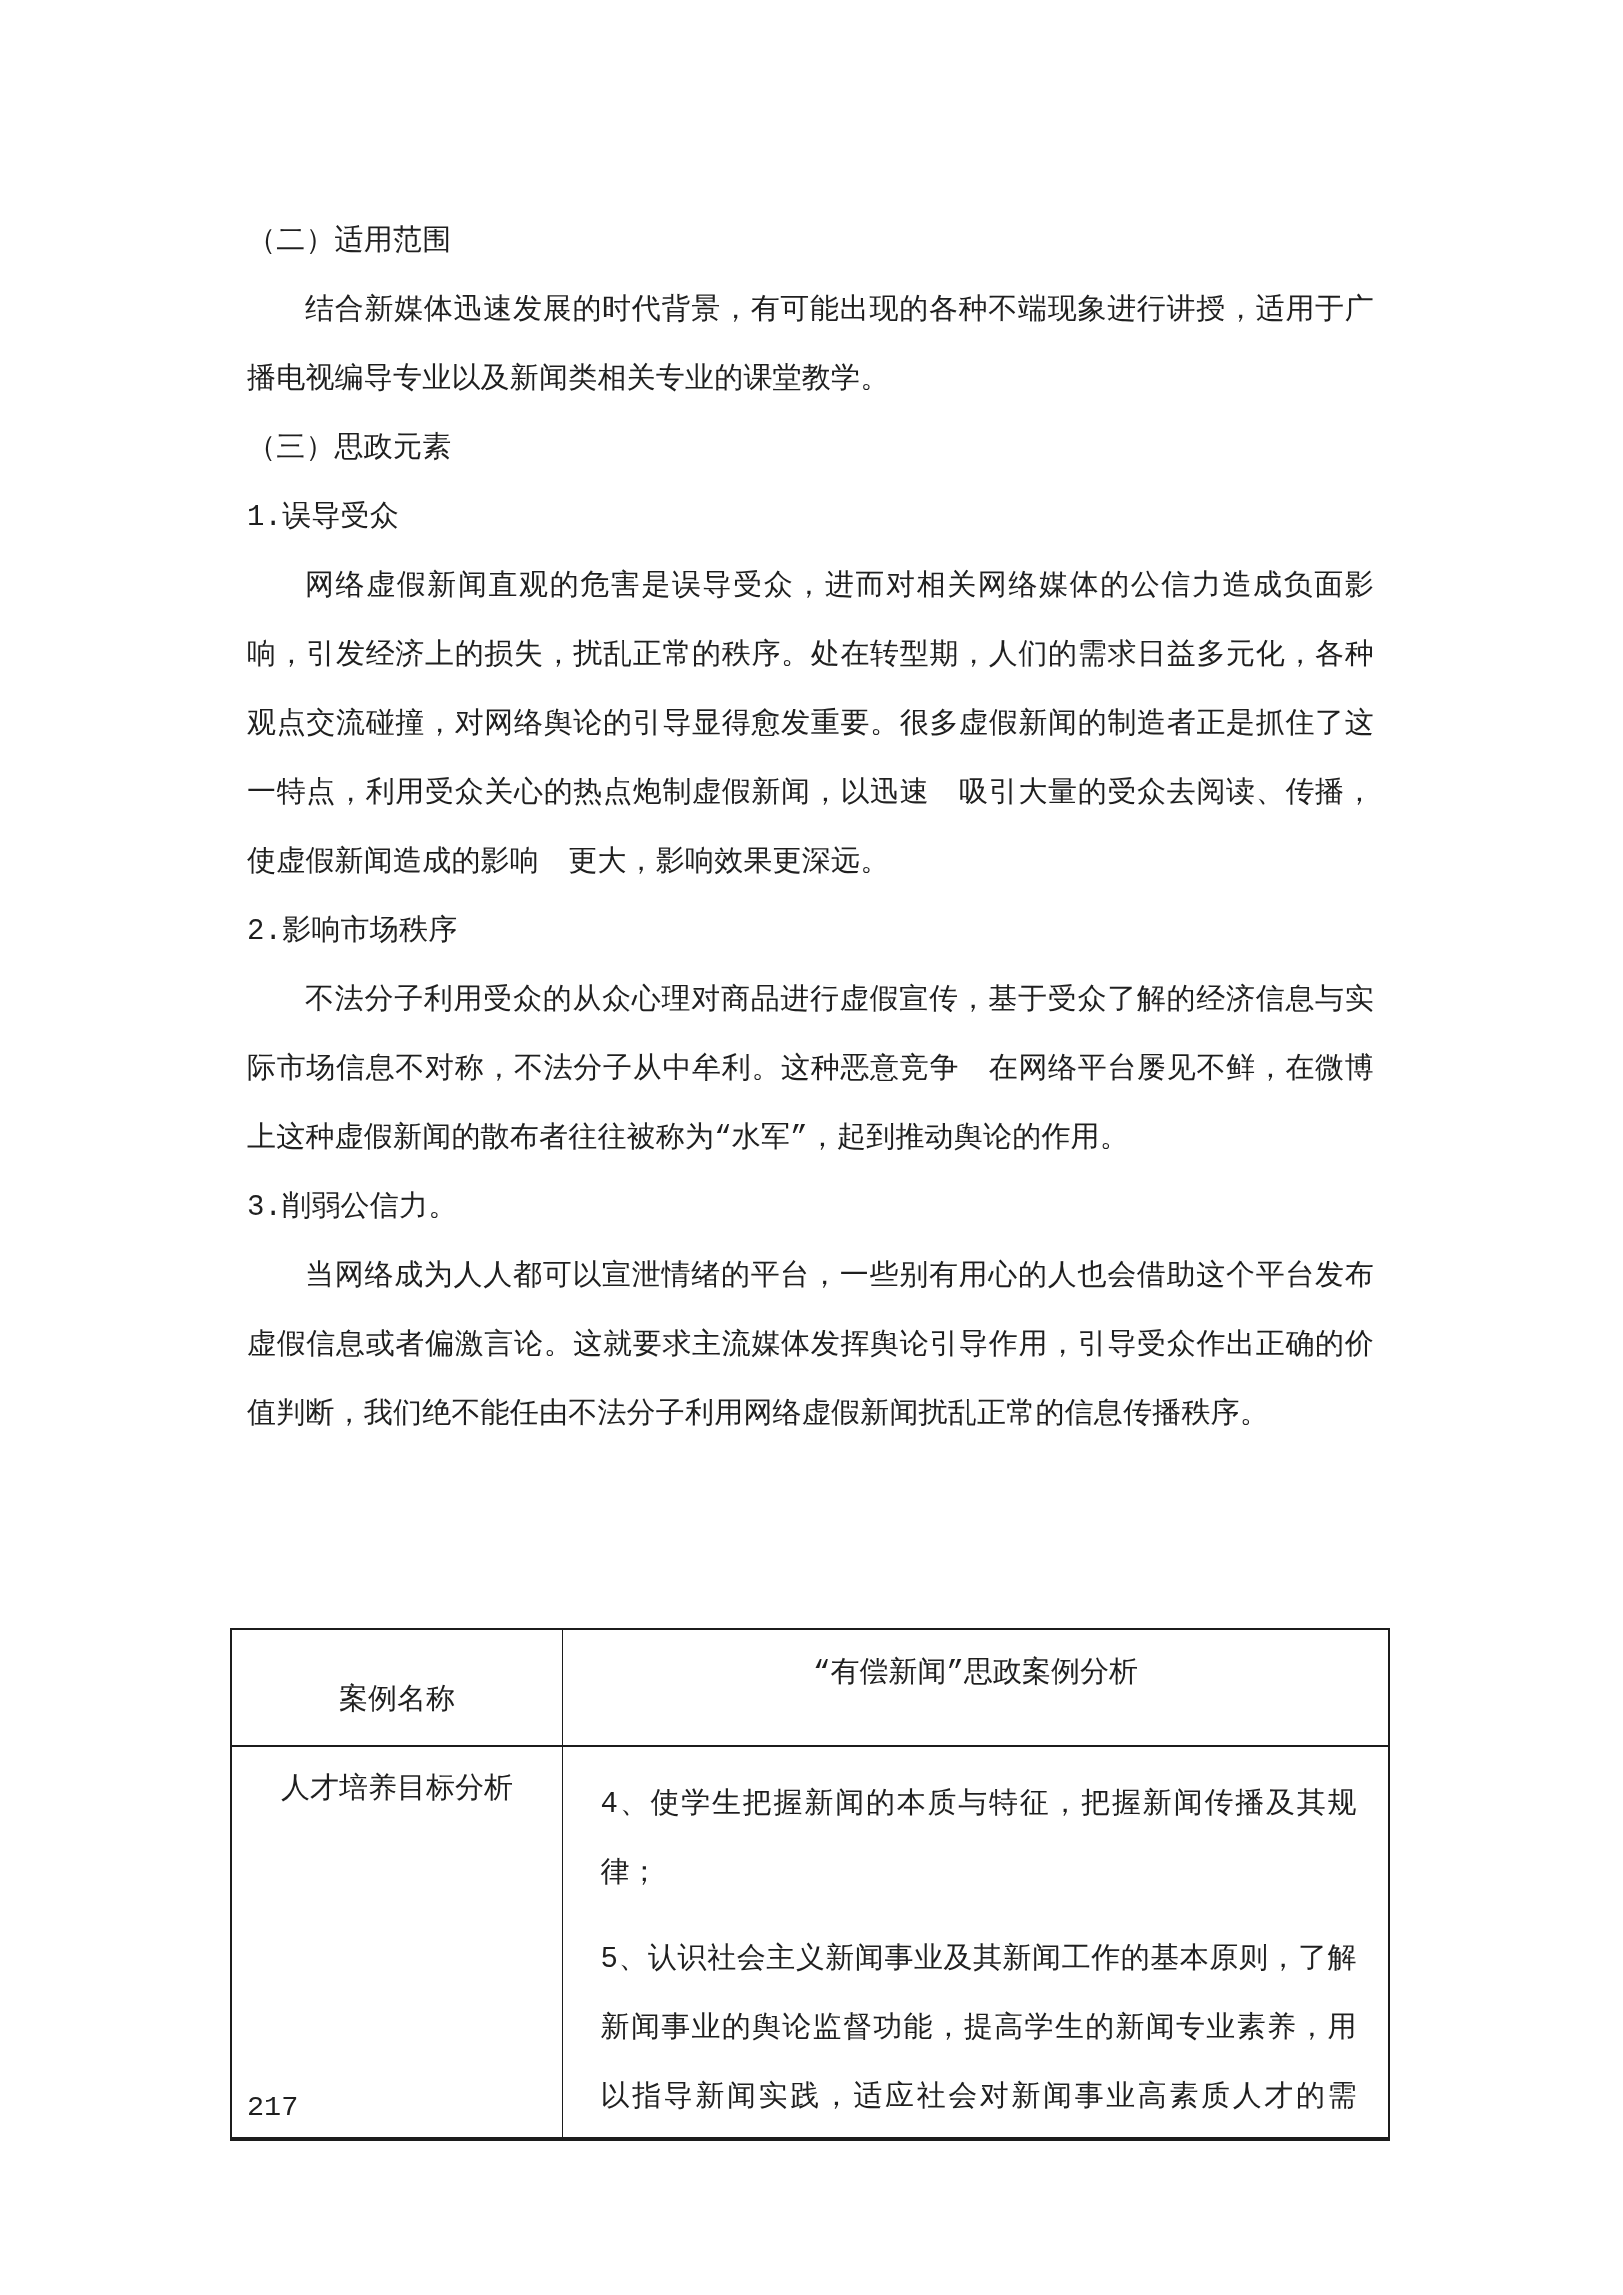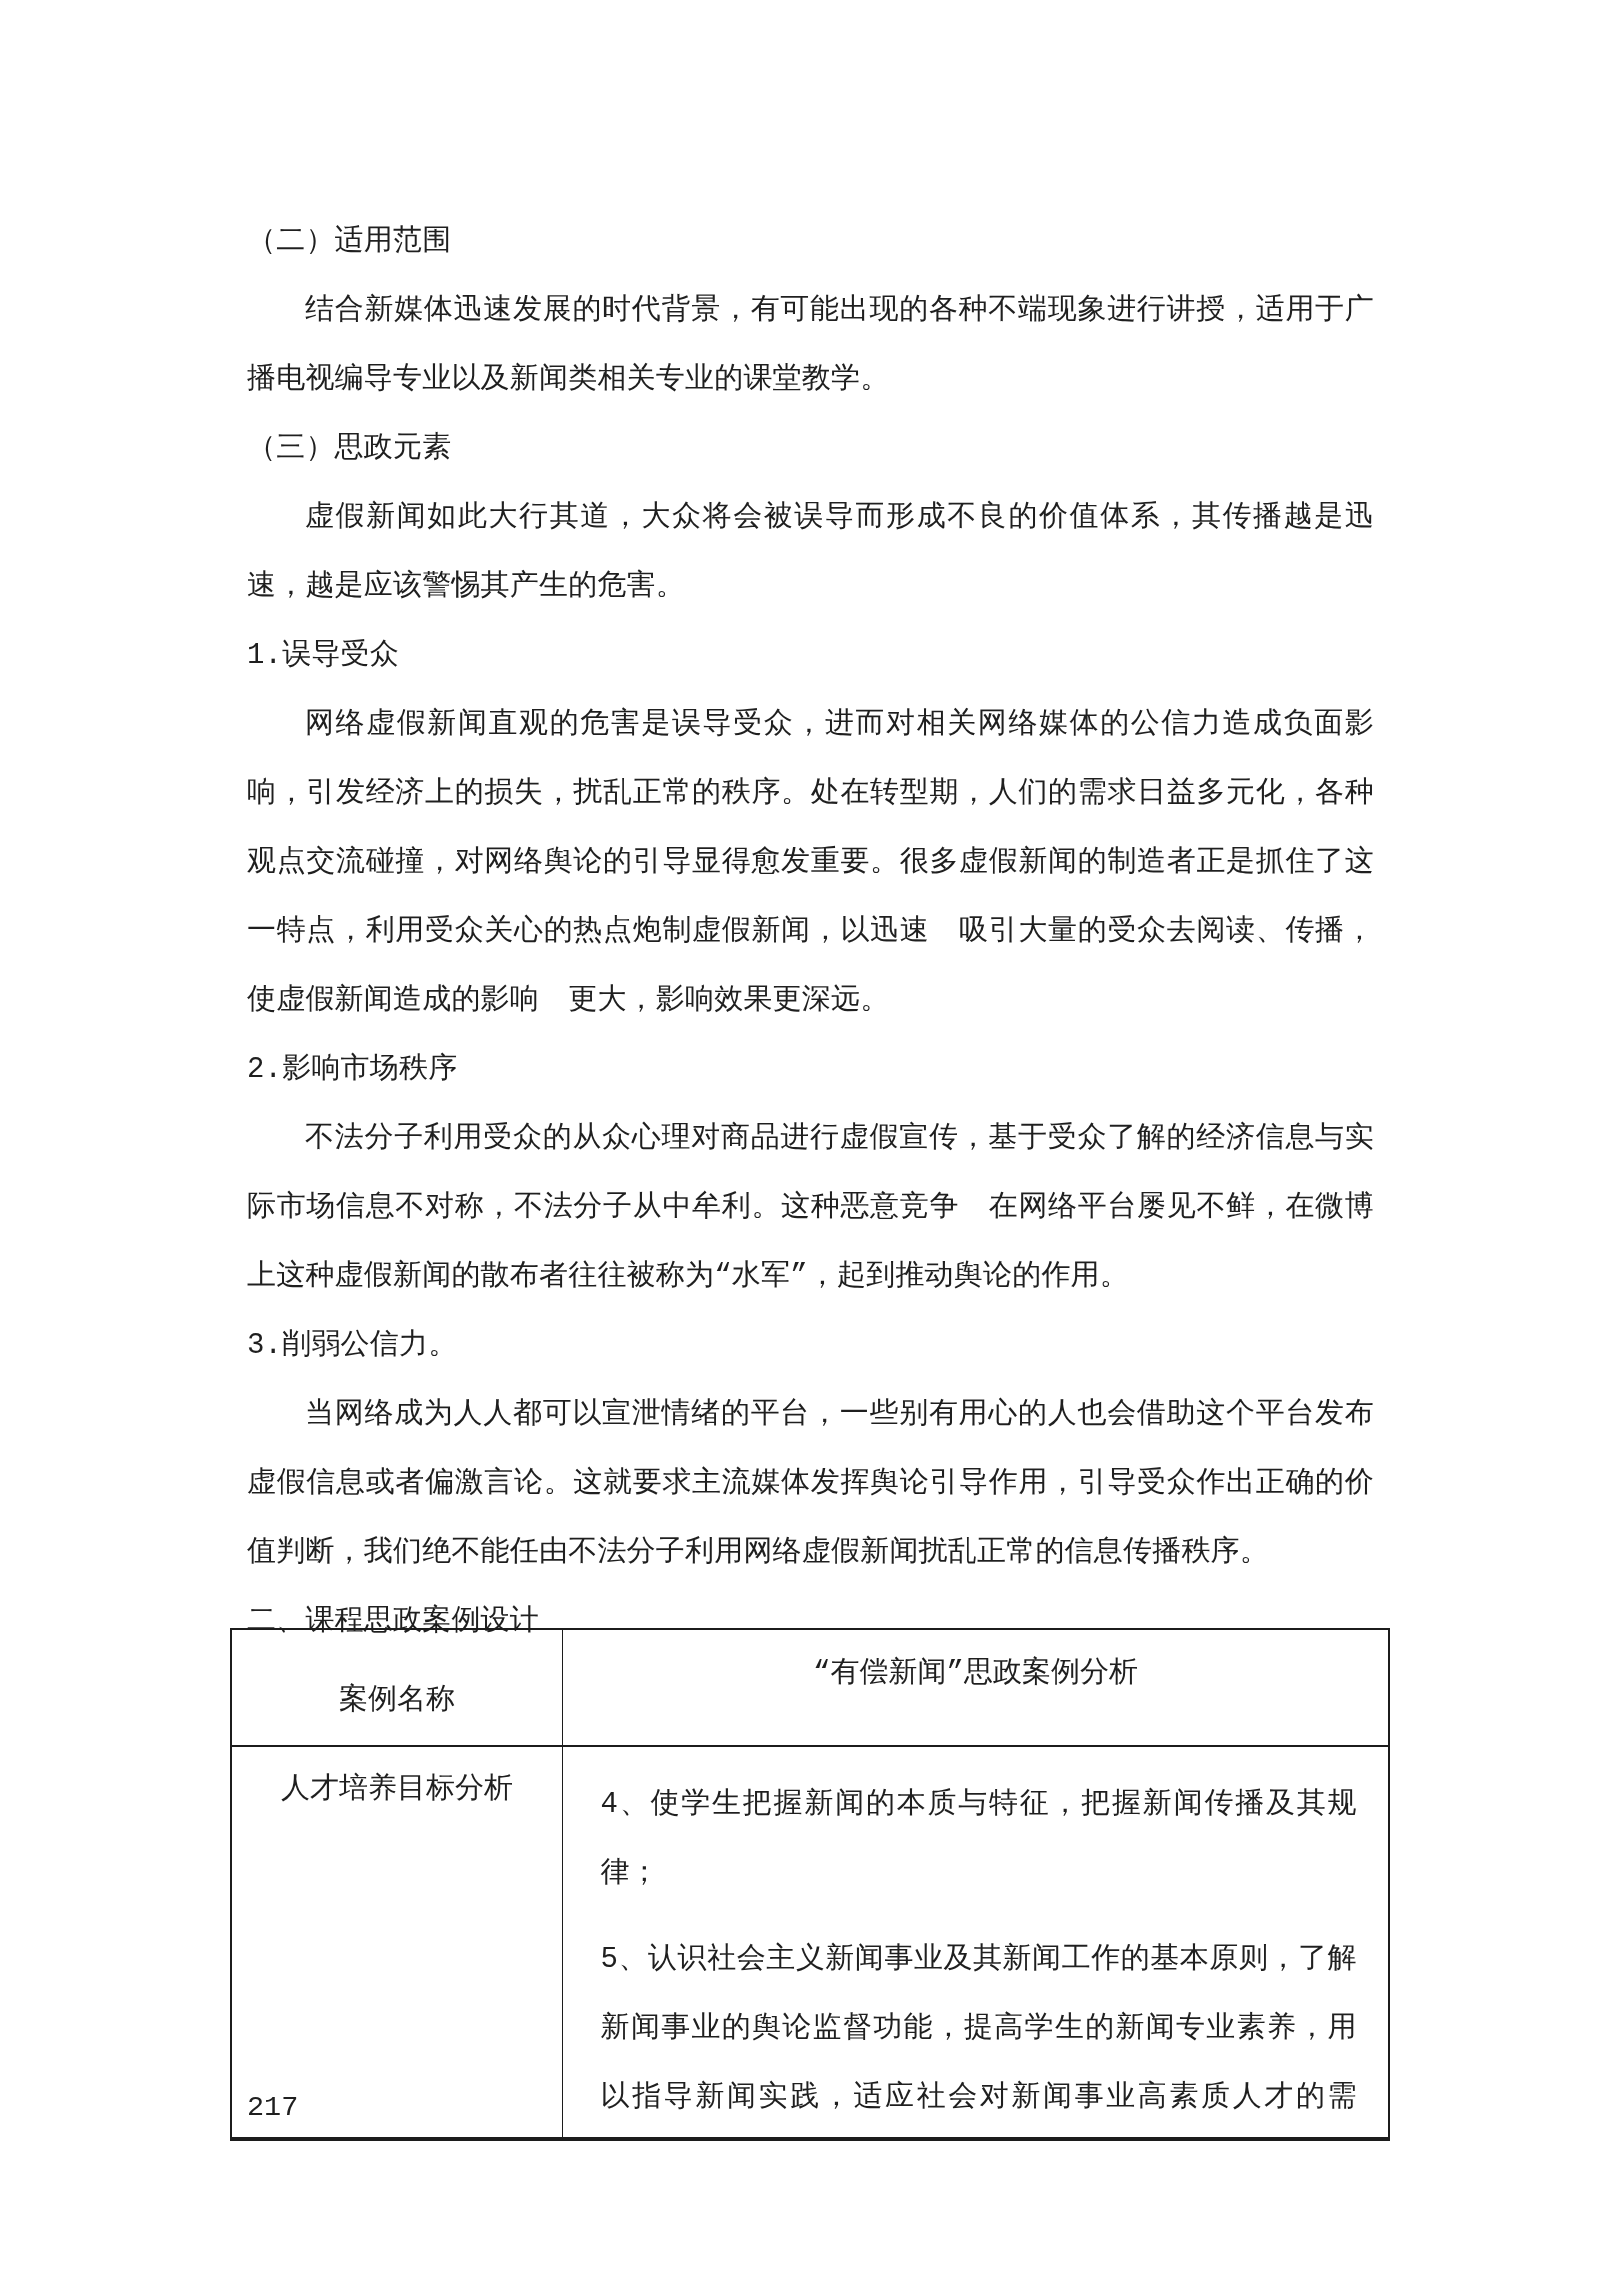--- a/index.html
+++ b/index.html
@@ -110,28 +110,26 @@
 </style>
 </head>
 <body>
 
 <div class="page">
 
   <div class="content">
     <p>（二）适用范围</p>
     <p class="indent">结合新媒体迅速发展的时代背景，有可能出现的各种不端现象进行讲授，适用于广播电视编导专业以及新闻类相关专业的课堂教学。</p>
     <p>（三）思政元素</p>
-    <p class="indent">虚假新闻如此大行其道，大众将会被误导而形成不良的价值体系，其传播越是迅速，越是应该警惕其产生的危害。</p>
     <p>1.误导受众</p>
     <p class="indent">网络虚假新闻直观的危害是误导受众，进而对相关网络媒体的公信力造成负面影响，引发经济上的损失，扰乱正常的秩序。处在转型期，人们的需求日益多元化，各种观点交流碰撞，对网络舆论的引导显得愈发重要。很多虚假新闻的制造者正是抓住了这一特点，利用受众关心的热点炮制虚假新闻，以迅速　吸引大量的受众去阅读、传播，使虚假新闻造成的影响　更大，影响效果更深远。</p>
     <p>2.影响市场秩序</p>
     <p class="indent">不法分子利用受众的从众心理对商品进行虚假宣传，基于受众了解的经济信息与实际市场信息不对称，不法分子从中牟利。这种恶意竞争　在网络平台屡见不鲜，在微博上这种虚假新闻的散布者往往被称为“水军”，起到推动舆论的作用。</p>
     <p>3.削弱公信力。</p>
     <p class="indent">当网络成为人人都可以宣泄情绪的平台，一些别有用心的人也会借助这个平台发布虚假信息或者偏激言论。这就要求主流媒体发挥舆论引导作用，引导受众作出正确的价值判断，我们绝不能任由不法分子利用网络虚假新闻扰乱正常的信息传播秩序。</p>
-    <p>二、课程思政案例设计</p>
   </div>
 
   <div class="doc-table">
     <div class="t-row header">
       <div class="t-cell c1">
         <span>案例名称</span>
       </div>
       <div class="t-cell c2">
         <span>“有偿新闻”思政案例分析</span>
       </div>

